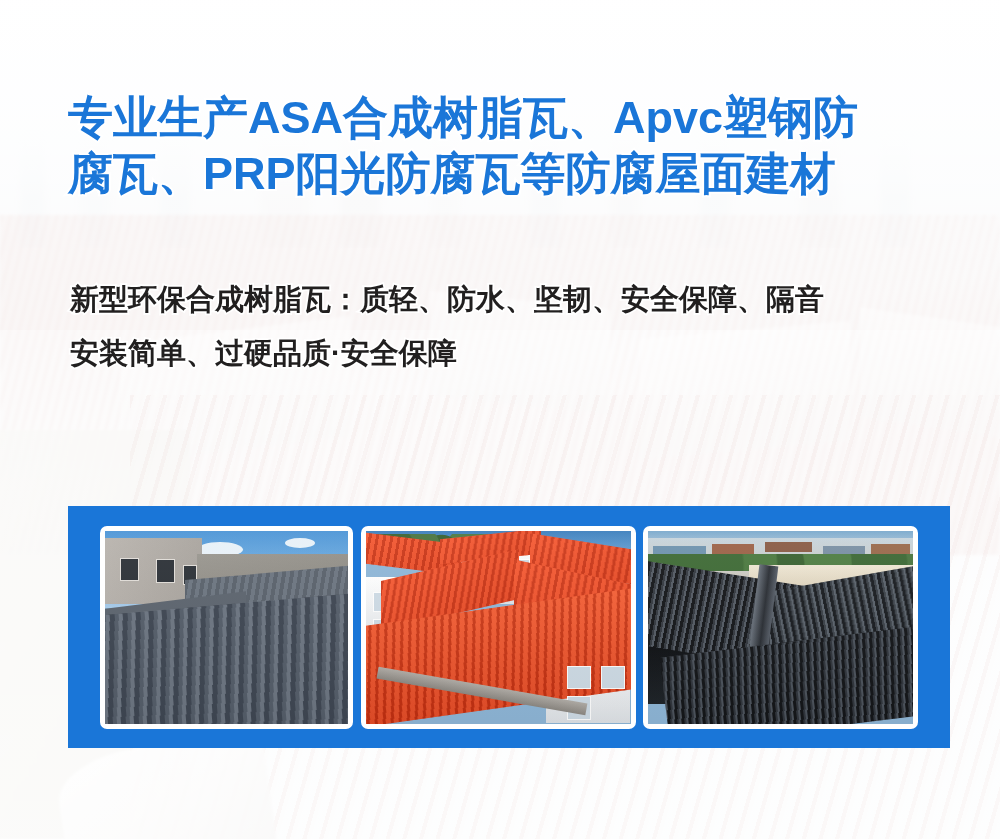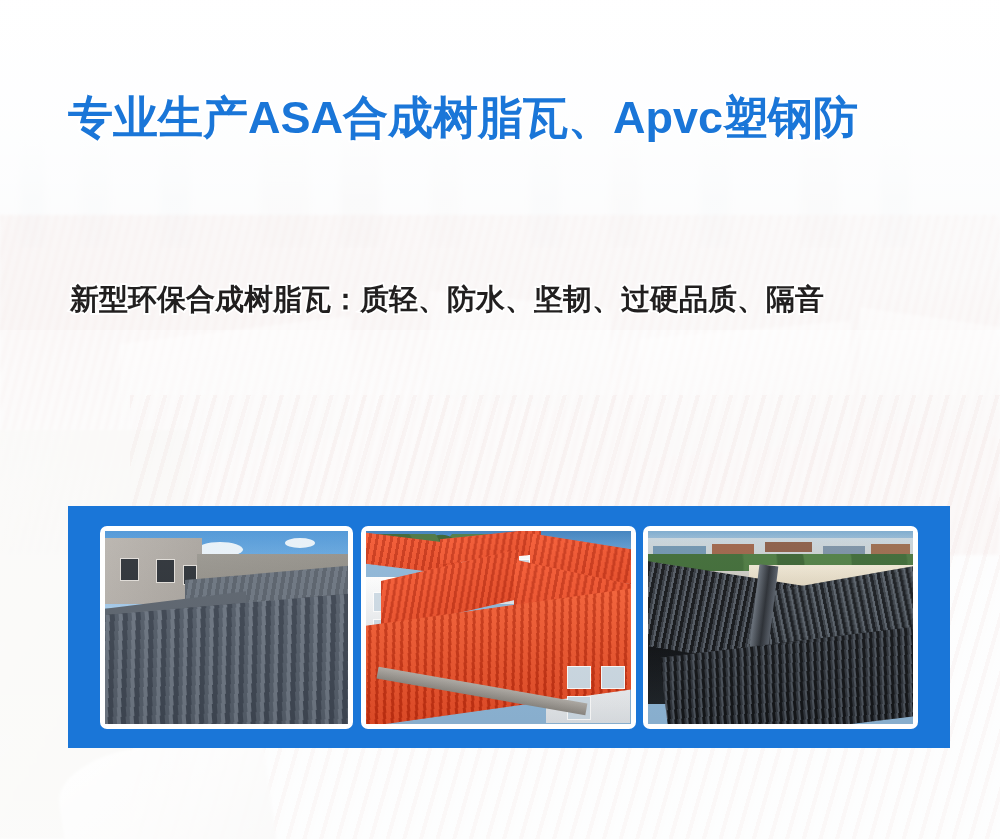--- a/index.html
+++ b/index.html
@@ -421,24 +421,26 @@
     <div class="bg-wall"></div>
     <div class="bg-tilesheet"></div>
     <div class="bg-ridge"></div>
     <div class="bg-veil"></div>
   </div>
 
   <div class="content">
 
     <div class="headline">
       <span class="hl-line">专业生产ASA合成树脂瓦、Apvc塑钢防</span>
+      <span class="hl-line">腐瓦、PRP阳光防腐瓦等防腐屋面建材</span>
     </div>
 
     <div class="subtitle">
-      <span class="sub-line">新型环保合成树脂瓦：质轻、防水、坚韧、过硬品质、隔音</span>
+      <span class="sub-line">新型环保合成树脂瓦：质轻、防水、坚韧、安全保障、隔音</span>
+      <span class="sub-line">安装简单、过硬品质·安全保障</span>
     </div>
 
     <div class="photo-panel">
 
       <div class="photo-card">
         <div class="photo-inner ph1">
           <div class="sky"></div>
           <div class="cloud c1"></div>
           <div class="cloud c2"></div>
           <div class="cloud c3"></div>

